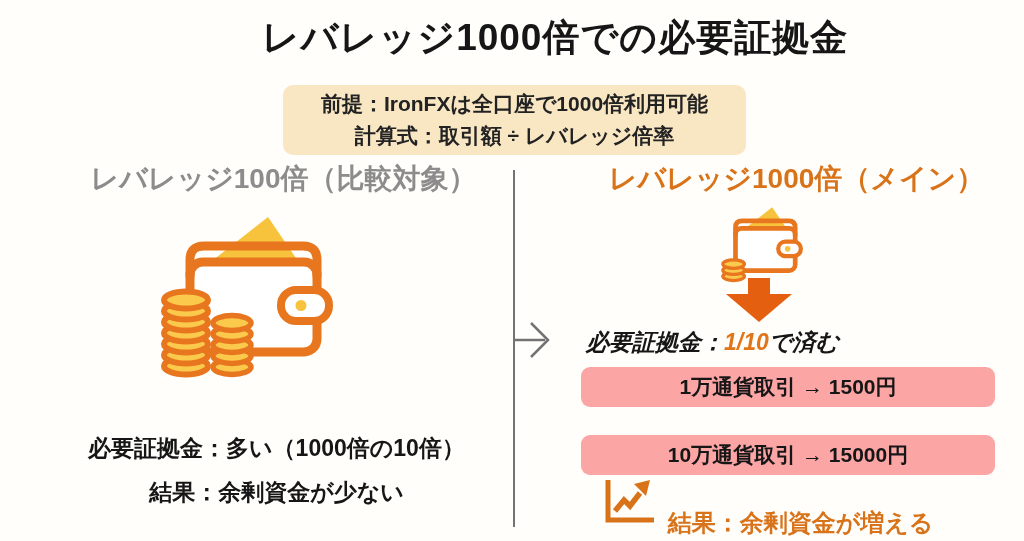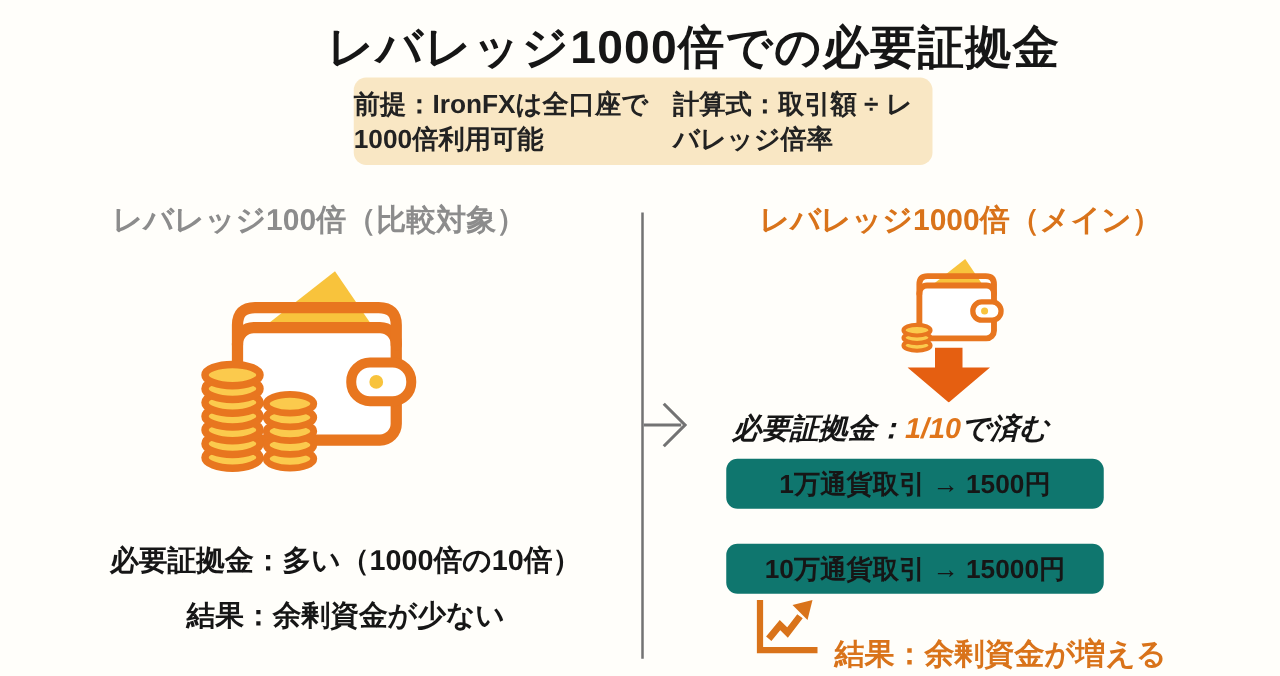--- a/index.html
+++ b/index.html
@@ -11,50 +11,50 @@
   }
   .stage {
     position:relative; width:1024px; height:541px;
     background:#fffefa; overflow:hidden;
   }
   .title {
     position:absolute; top:13px; left:0; width:100%;
     text-align:center; font-size:37px; letter-spacing:1px; color:#161616;margin-left:43px;
   }
   .premise {
-    position:absolute; left:283px; top:62px; width:463px; height:70px;
+    position:absolute; left:283px; top:85px; width:463px; height:70px;
     background:#f9e7c4; border-radius:10px;
-    display:flex; flex-direction:row; justify-content:center; align-items:center;
+    display:flex; flex-direction:column; justify-content:center; align-items:center;
     gap:4px; font-size:21px; color:#222;
   }
   .divider {
     position:absolute; left:513px; top:170px; width:2px; height:357px;
     background:#737373;
   }
   .divider-arrow { position:absolute; left:512px; top:318px; }
-  .col-heading { position:absolute; top:160px; font-size:24px; text-align:center; }
+  .col-heading { position:absolute; top:160px; font-size:28px; text-align:center;margin-left:28px; }
   .left-heading  { left:0;    width:511px; color:#8c8c8c; }
   .right-heading { left:513px; width:511px; color:#d9731a; }
   .wallet-left  { position:absolute; left:140px; top:204px; }
   .wallet-right { position:absolute; left:712px; top:201px; }
   .down-arrow   { position:absolute; left:726px; top:278px; }
   .left-line {
     position:absolute; left:0; width:511px; text-align:center;
     font-size:23px; color:#161616;padding-left:42px;
   }
   .left-line1 { top:433px; }
   .left-line2 { top:477px; }
   .margin-line {
     position:absolute; left:492px; top:327px; width:441px;
     text-align:center; font-size:23px; color:#161616;font-style:italic;
   }
   .margin-line .hl { color:#e0751a; }
   .rbox {
-    position:absolute; left:581px; width:302px; height:40px;
-    background:#0f766e; border-radius:9px;
+    position:absolute; left:581px; width:414px; height:40px;
+    background:#fca5a5; border-radius:9px;
     display:flex; align-items:center; justify-content:center;
     font-size:21px; color:#161616;
   }
   .rbox1 { top:367px; }
   .rbox2 { top:435px; }
   .result-row {
     position:absolute; left:513px; top:462px; width:511px;
     display:flex; align-items:center; justify-content:center; gap:12px;
   }
   .result-text { font-size:24px; color:#d9731a;margin-top:45px; }

